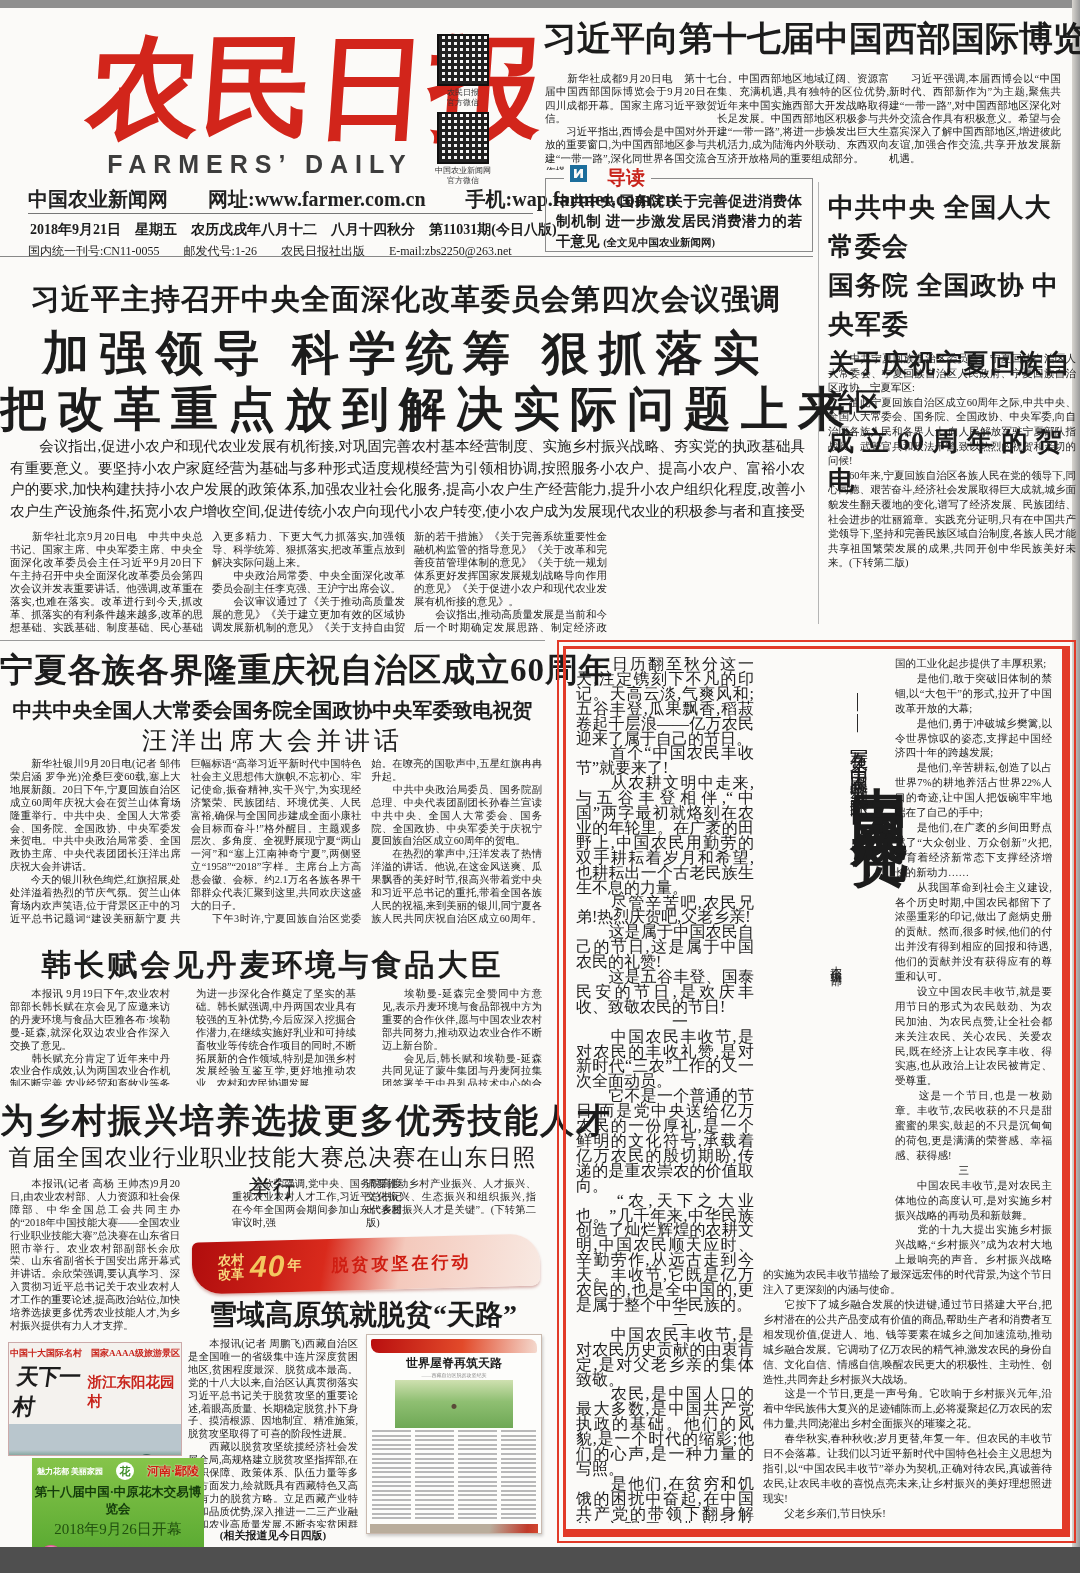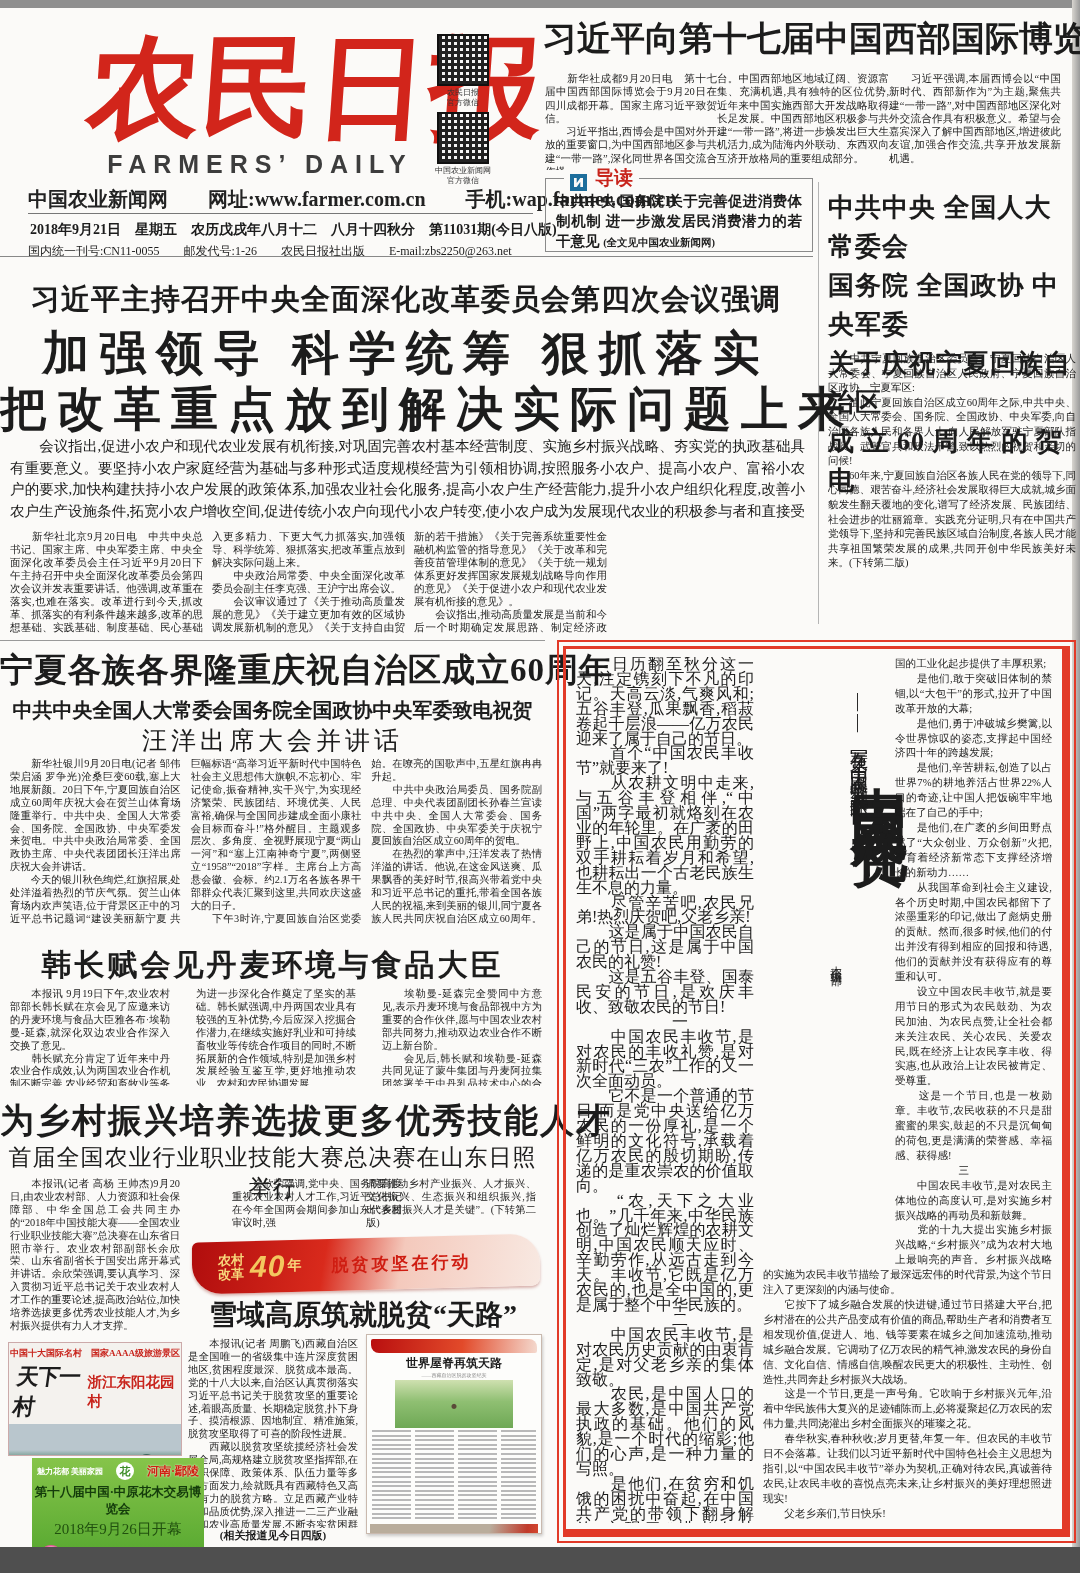--- a/index.html
+++ b/index.html
@@ -32,21 +32,21 @@
   .fullrule{left:0;top:256px;width:813px;border-top:1px solid #888;}
 
   
   .toptitle{left:543px;top:16px;width:537px;font-size:34px;font-weight:900;letter-spacing:0px;
             font-family:"Liberation Sans","DejaVu Sans",sans-serif;white-space:nowrap;}
   .topcols{left:545px;top:72px;width:535px;height:98px;display:flex;}
   .topcol{width:172px;font-size:10.5px;line-height:13.3px;}
 
   
   .daodu{left:545px;top:178px;width:266px;height:72px;border:1px solid #8a8a8a;}
-  .daodu-tab{position:absolute;left:18px;top:-14px;background:#fbfaf8;padding:0 6px;display:flex;align-items:flex-end;gap:8px;}
+  .daodu-tab{position:absolute;left:18px;top:-14px;background:#fbfaf8;padding:0 6px;display:flex;align-items:flex-start;gap:20px;}
   .daodu-ico{width:17px;height:17px;background:#1d6e9c;display:inline-block;position:relative;}
   .daodu-ico:after{content:"";position:absolute;left:4px;top:4px;width:9px;height:9px;background:#fbfaf8;
                    clip-path:polygon(0 100%,0 0,30% 0,30% 55%,70% 0,100% 0,100% 100%,70% 100%,70% 45%,30% 100%);}
   .daodu-lab{color:#c8241c;font-weight:900;font-size:19px;font-family:"Liberation Sans","DejaVu Sans",sans-serif;}
   .daodu-text{padding:12px 10px 0 10px;font-size:14.5px;line-height:20px;font-weight:700;}
   .daodu-note{font-size:10.5px;font-weight:700;color:#222;}
 
   
   .vsep{left:818px;top:182px;width:0;height:442px;border-left:1px solid #b5b5b5;}
   .ctitle{left:828px;top:188px;width:248px;font-size:26px;line-height:39px;font-weight:900;

